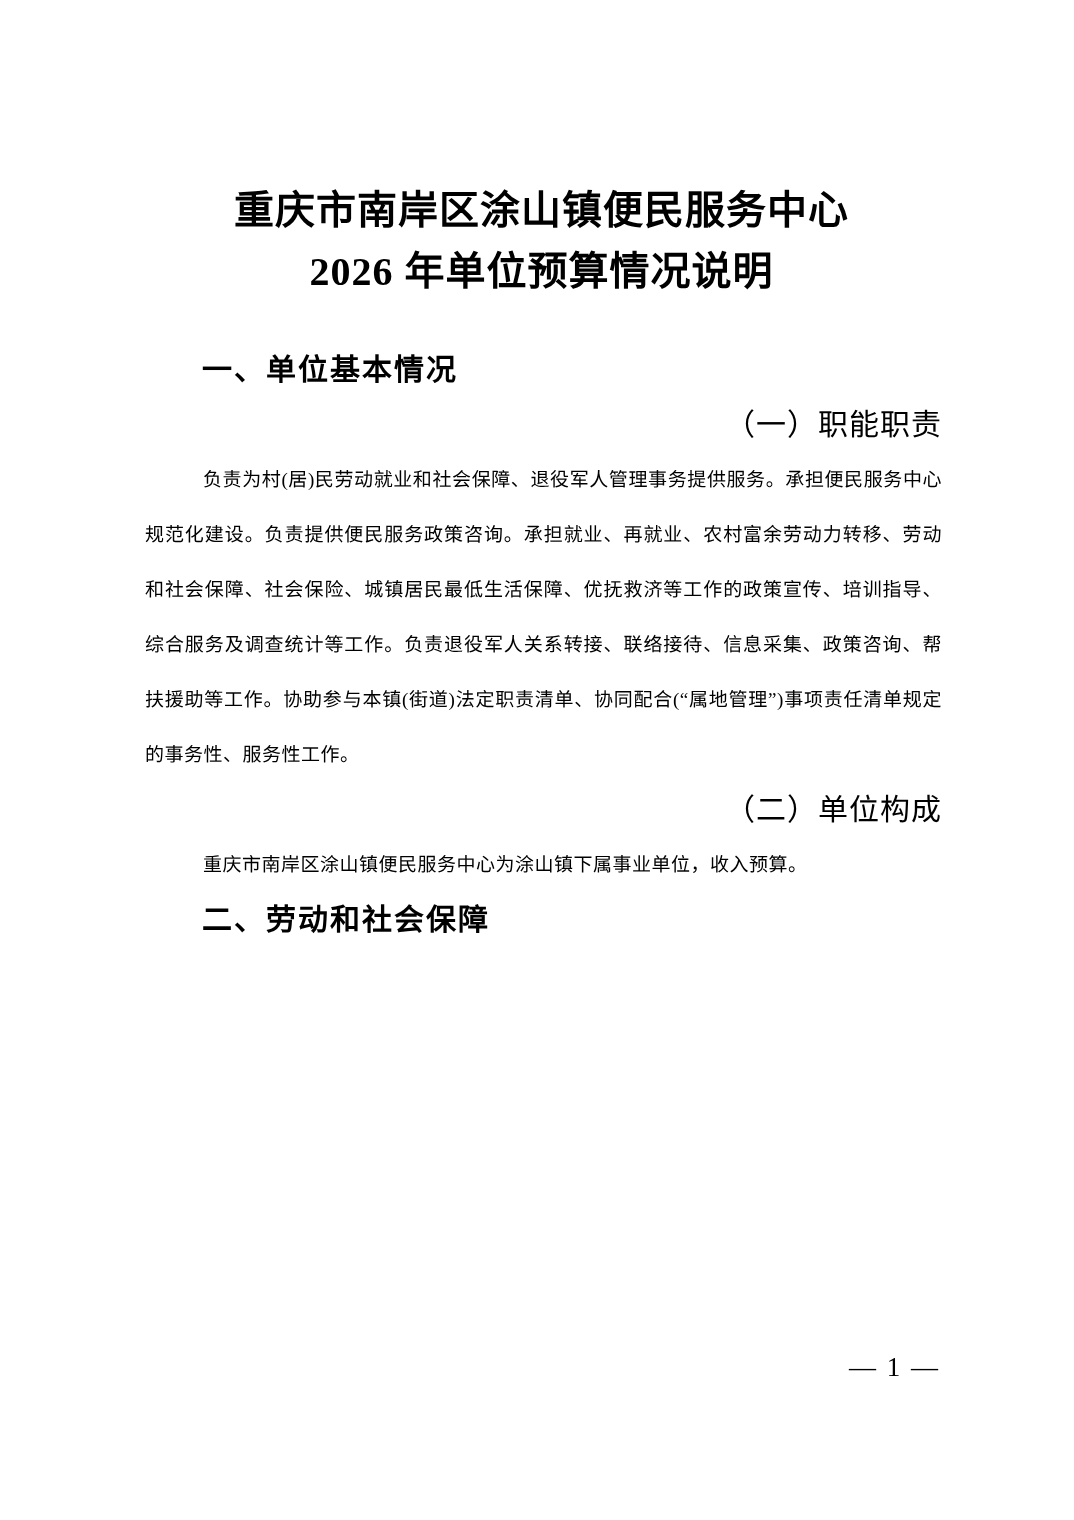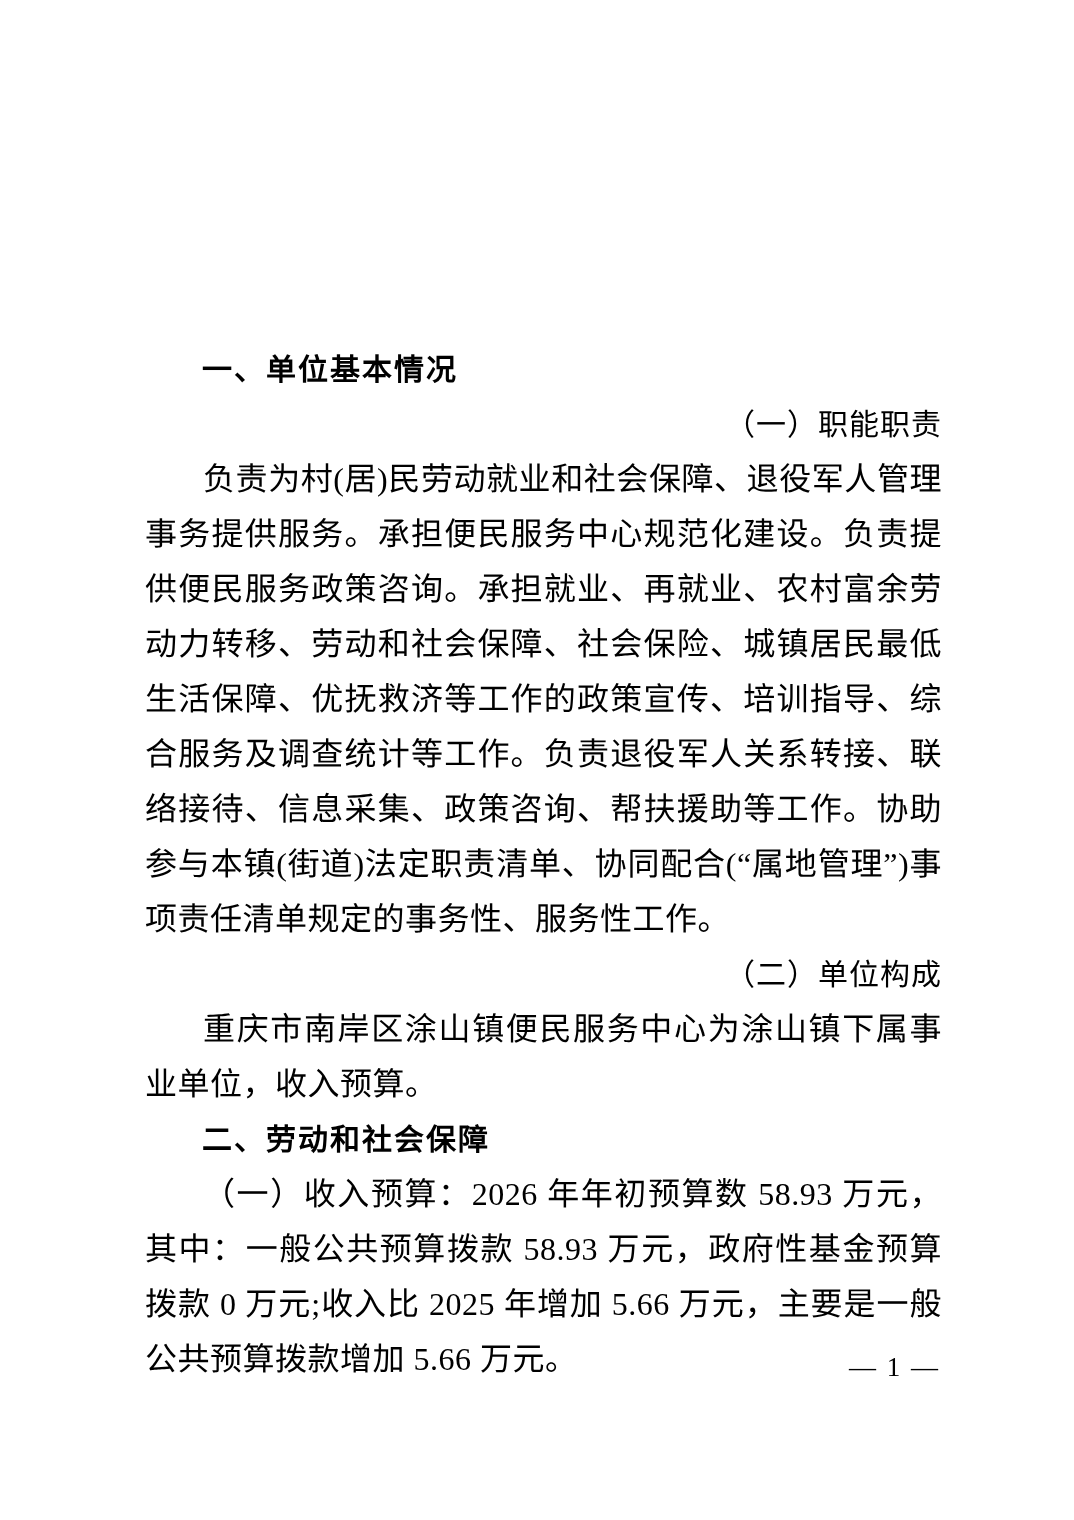--- a/index.html
+++ b/index.html
@@ -51,55 +51,58 @@
     margin: 0;
     font-size: 30px;
     line-height: 55px;
     text-indent: 57px;
     letter-spacing: 1px;
     font-weight: normal;
     text-align: right;
   }
   .body-text {
     margin: 0;
-    font-size: 32px;
+    font-size: 19px;
     line-height: 55px;
     text-align: justify;
     text-indent: 58px;
     letter-spacing: 0.5px;
   }
   .footer-page-number {
     position: absolute;
     top: 1352px;
     right: 134px;
     font-size: 27px;
     line-height: 30px;
     letter-spacing: 2px;
   }
 </style>
 </head>
 <body>
 
 <div class="page">
 
+  <h1 class="doc-title">
+    <span class="title-line">重庆市南岸区涂山镇便民服务中心</span>
+    <span class="title-line">2026 年单位预算情况说明</span>
+  </h1>
 
   <div class="content">
 
     <h2 class="section-heading">一、单位基本情况</h2>
 
     <h3 class="sub-heading">（一）职能职责</h3>
 
     <p class="body-text">负责为村(居)民劳动就业和社会保障、退役军人管理事务提供服务。承担便民服务中心规范化建设。负责提供便民服务政策咨询。承担就业、再就业、农村富余劳动力转移、劳动和社会保障、社会保险、城镇居民最低生活保障、优抚救济等工作的政策宣传、培训指导、综合服务及调查统计等工作。负责退役军人关系转接、联络接待、信息采集、政策咨询、帮扶援助等工作。协助参与本镇(街道)法定职责清单、协同配合(“属地管理”)事项责任清单规定的事务性、服务性工作。</p>
 
     <h3 class="sub-heading">（二）单位构成</h3>
 
     <p class="body-text">重庆市南岸区涂山镇便民服务中心为涂山镇下属事业单位，收入预算。</p>
 
     <h2 class="section-heading">二、劳动和社会保障</h2>
 
-    <p class="body-text">（一）收入预算：2026 年年初预算数 58.93 万元，其中：一般公共预算拨款 58.93 万元，政府性基金预算拨款 0 万元;收入比 2025 年增加 5.66 万元，主要是一般公共预算拨款增加 5.66  万元。</p>
 
 
   </div>
 
   <div class="footer-page-number">— 1 —</div>
 
 </div>
 
 </body></html>

